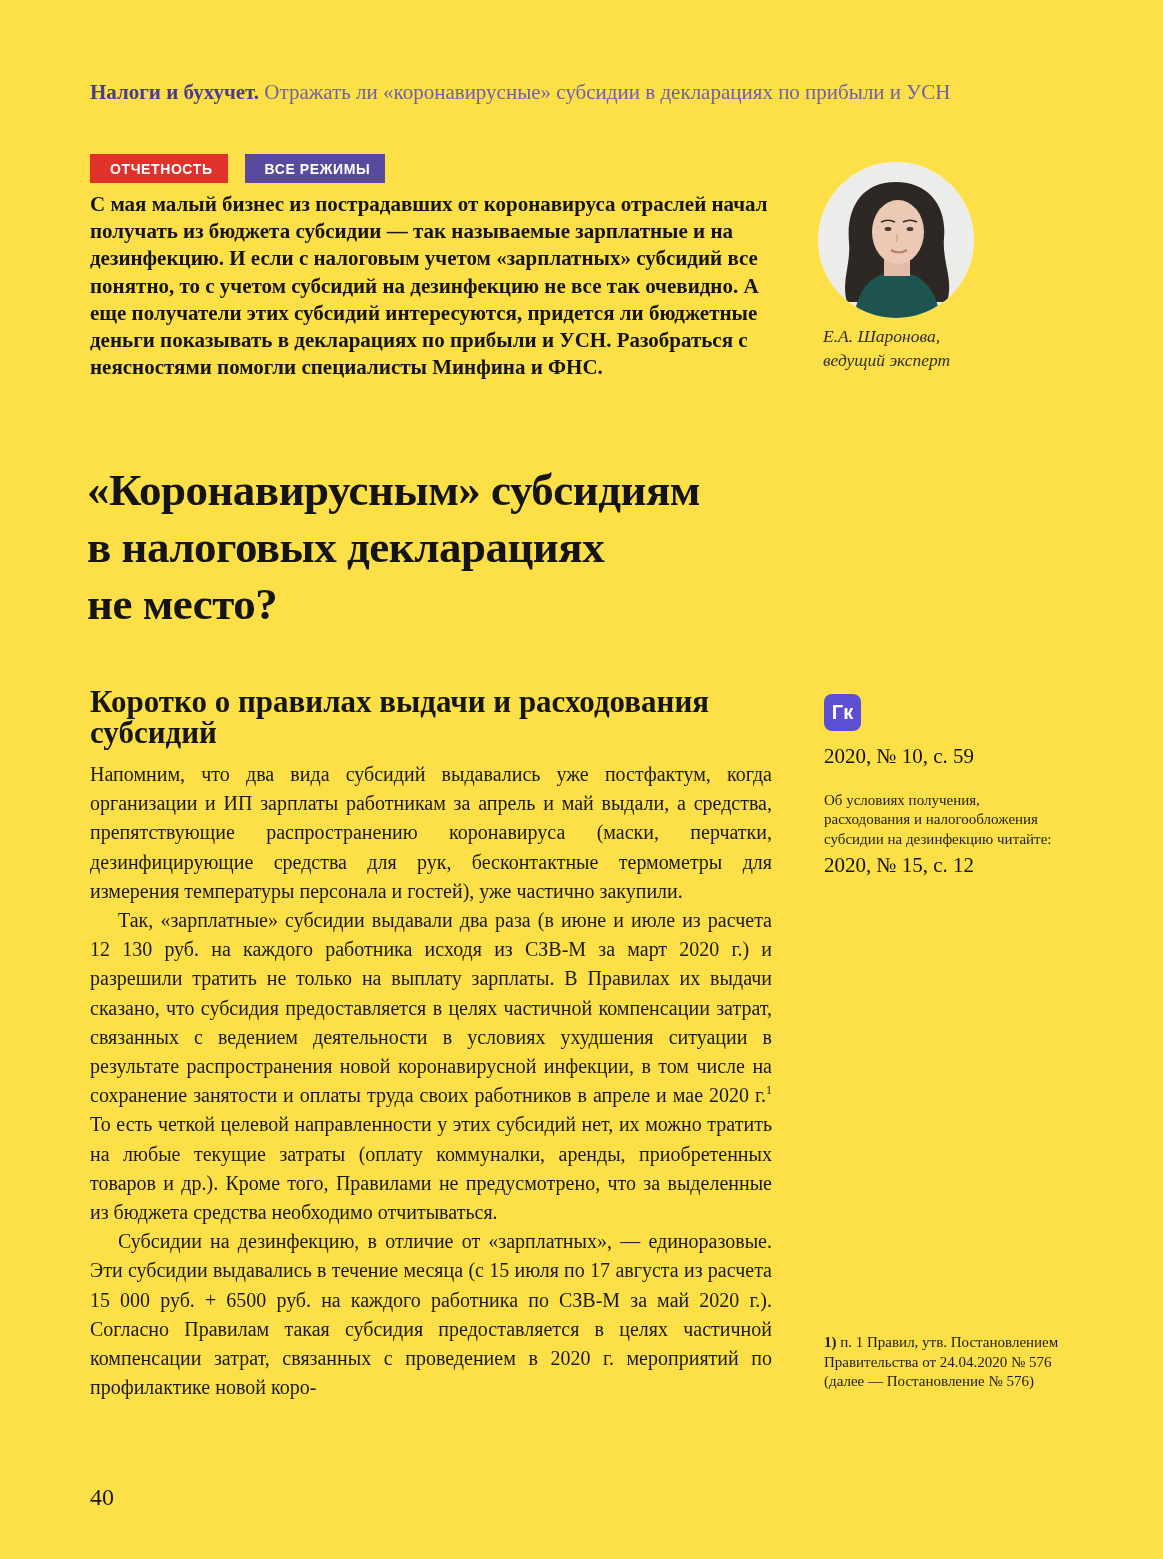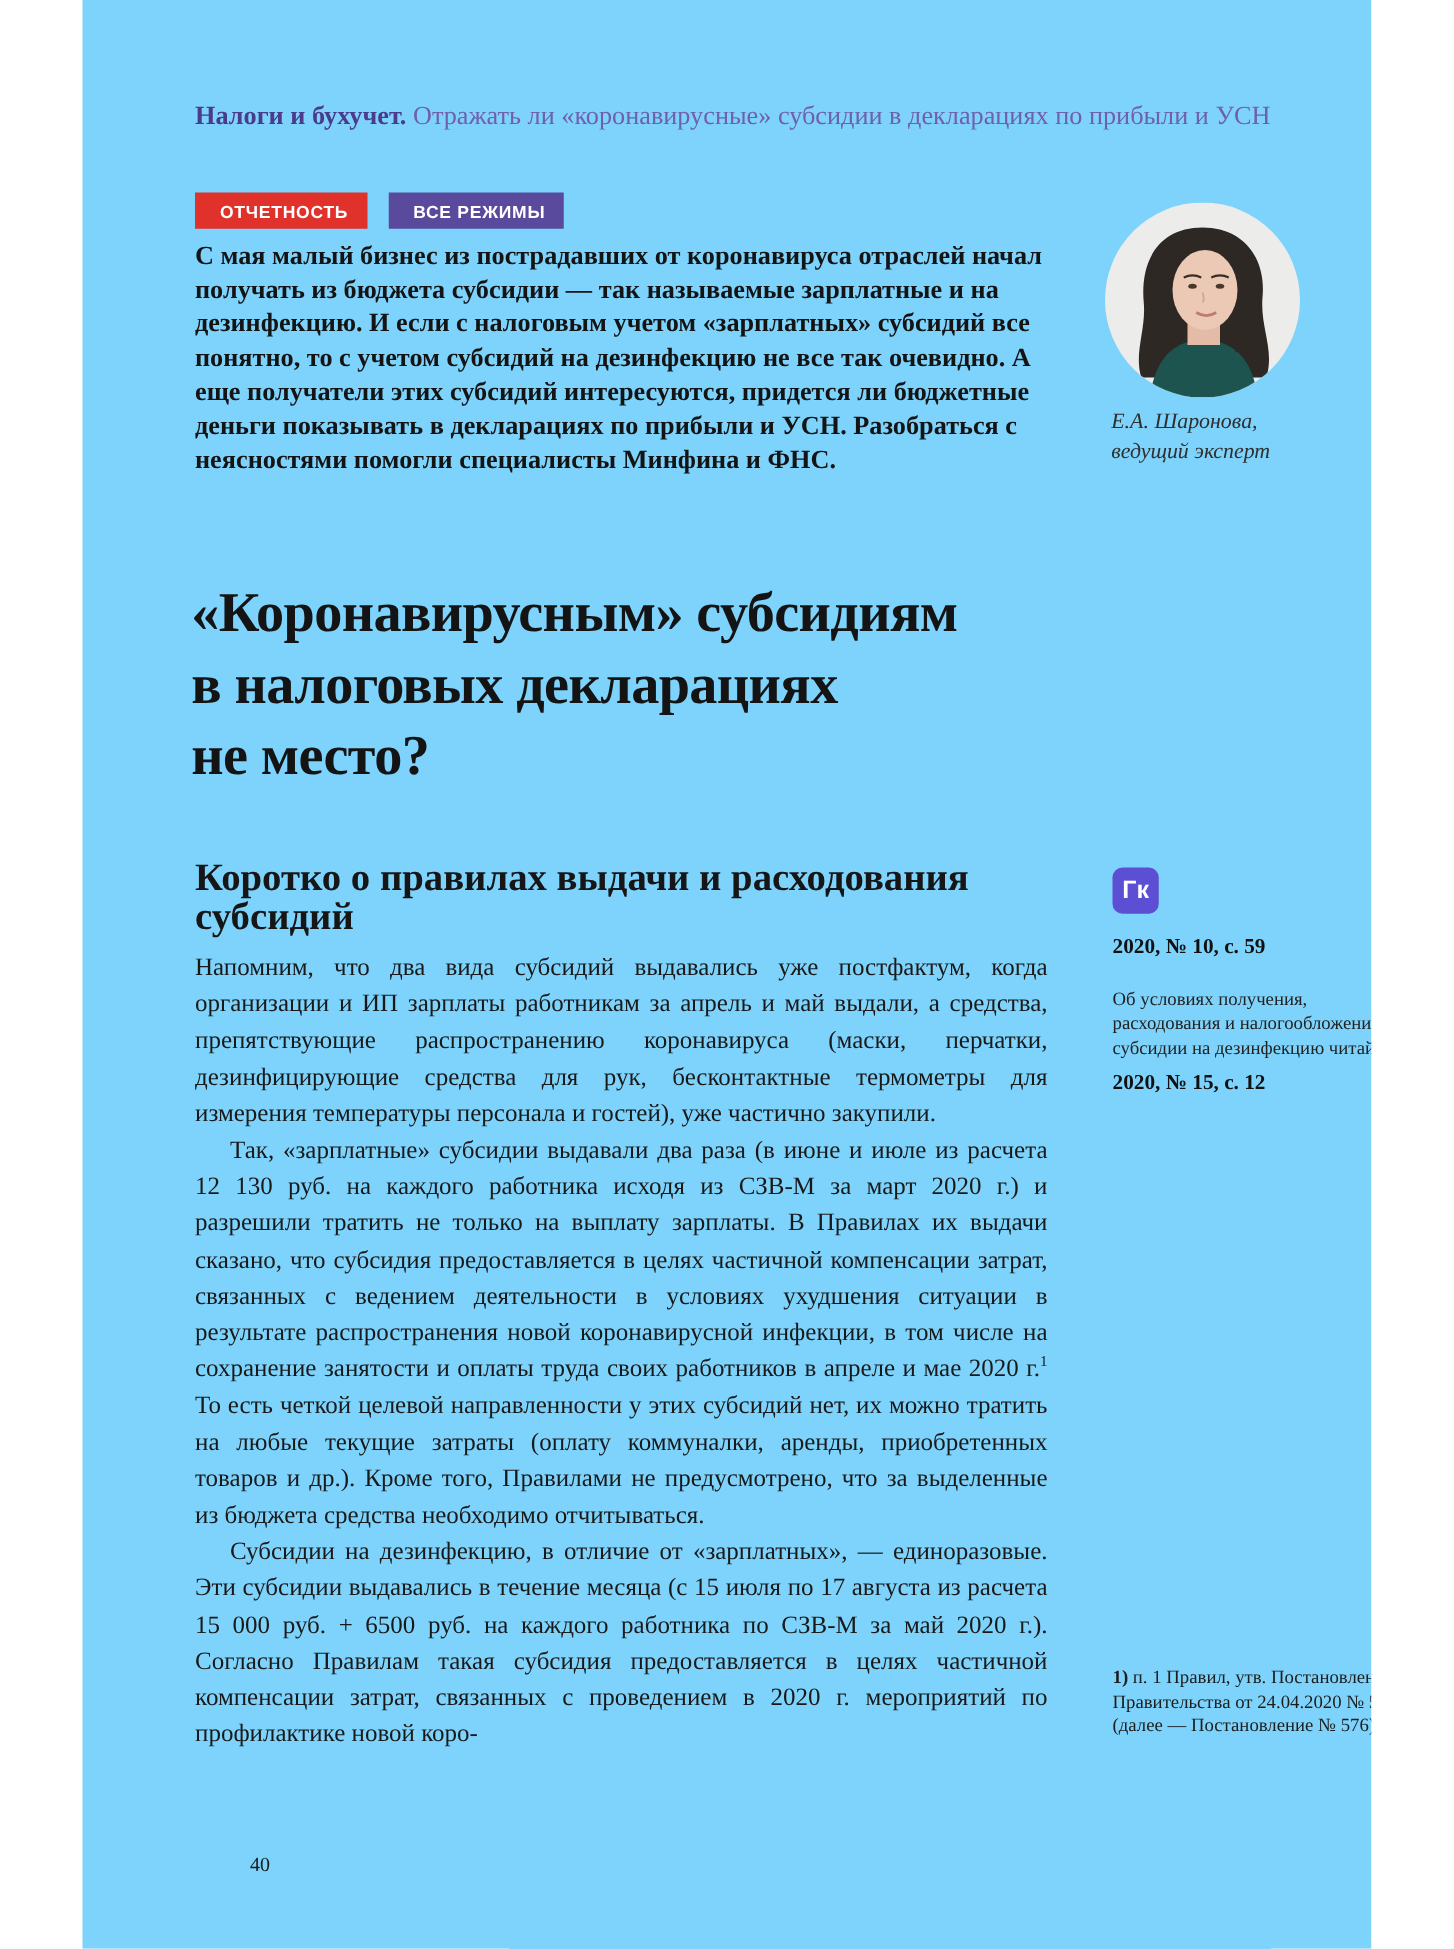--- a/index.html
+++ b/index.html
@@ -1,23 +1,23 @@
 <!DOCTYPE html>
 <html lang="ru"><head>
 <meta charset="utf-8">
 <style>
   * { margin: 0; padding: 0; box-sizing: border-box; }
   html, body { background: #ffffff; }
   body { font-family: "Liberation Serif", serif; }
 
   .page {
     position: relative;
-    width: 1031px;
+    width: 1163px;
     height: 1559px;
-    background: #7dd3fc;
+    background: #fde047;
     overflow: hidden;
     margin: 0 auto;
   }
 
   
   .kicker {
     position: absolute;
     left: 90px; top: 80px;
     width: 1000px;
     font-size: 21px;
@@ -128,43 +128,42 @@
     font-size: 20px;
     display: flex;
     align-items: center;
     justify-content: center;
     margin-bottom: 16px;
   }
   .note { margin-bottom: 24px; }
   .note-text { color: #222222; }
   .note-ref {
     margin-top: 7px;
-    font-weight: 700;
-    font-size: 17px;
+    font-weight: 400;
+    font-size: 21px;
     color: #111111;
   }
 
   
   .footnote {
     position: absolute;
     left: 824px; top: 1333px;
     width: 252px;
     font-size: 15px;
     line-height: 19.5px;
     color: #1d1d1d;
   }
   .footnote b { font-weight: 700; }
 
   
   .pageno {
     position: absolute;
     left: 90px; top: 1484px;
-    font-size: 16px;
+    font-size: 24px;
     color: #1a1a1a;
-    margin-left: 44px;
   }
 </style>
 </head>
 <body>
 
 <div class="page">
 
   <div class="kicker">
     <span class="kicker-bold">Налоги и бухучет.</span><span class="kicker-rest"> Отражать ли «коронавирусные» субсидии в декларациях по прибыли и УСН</span>
   </div>

